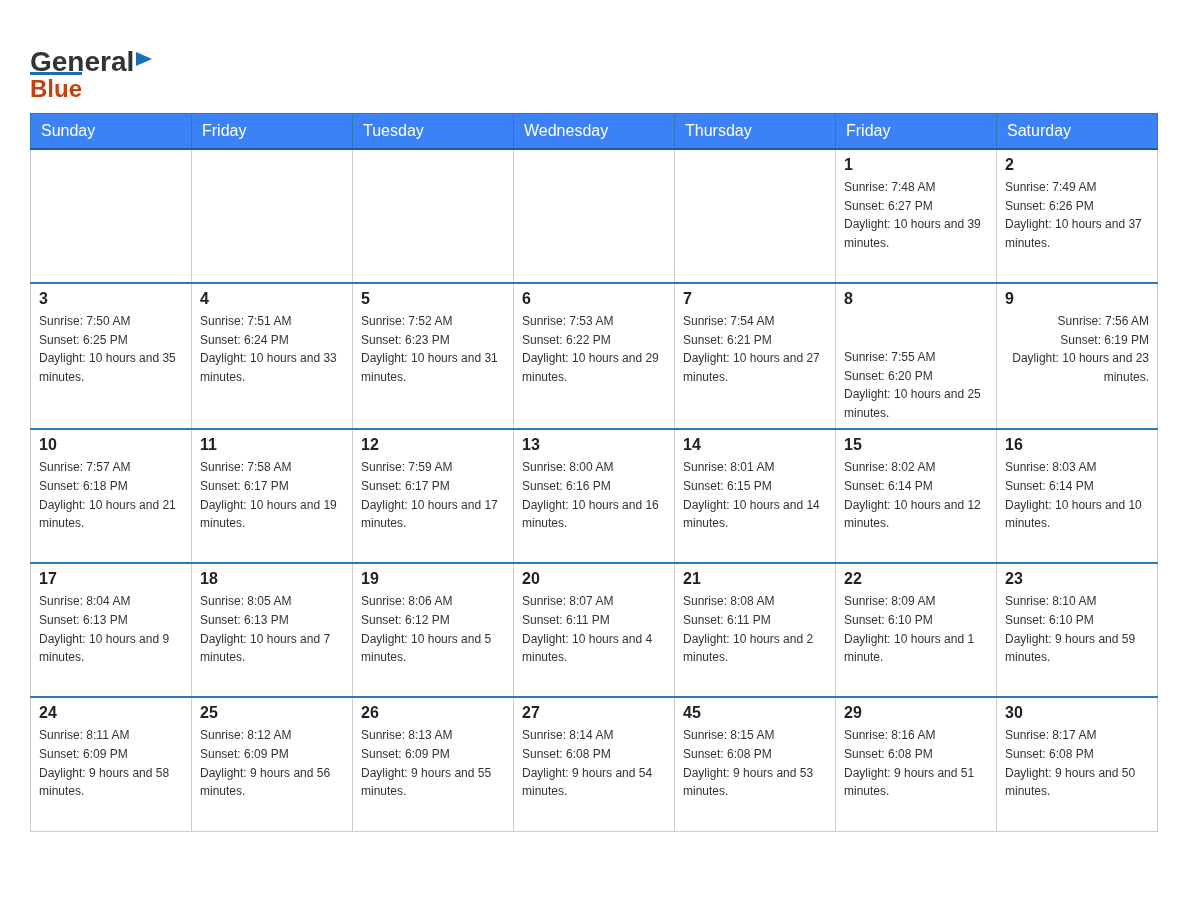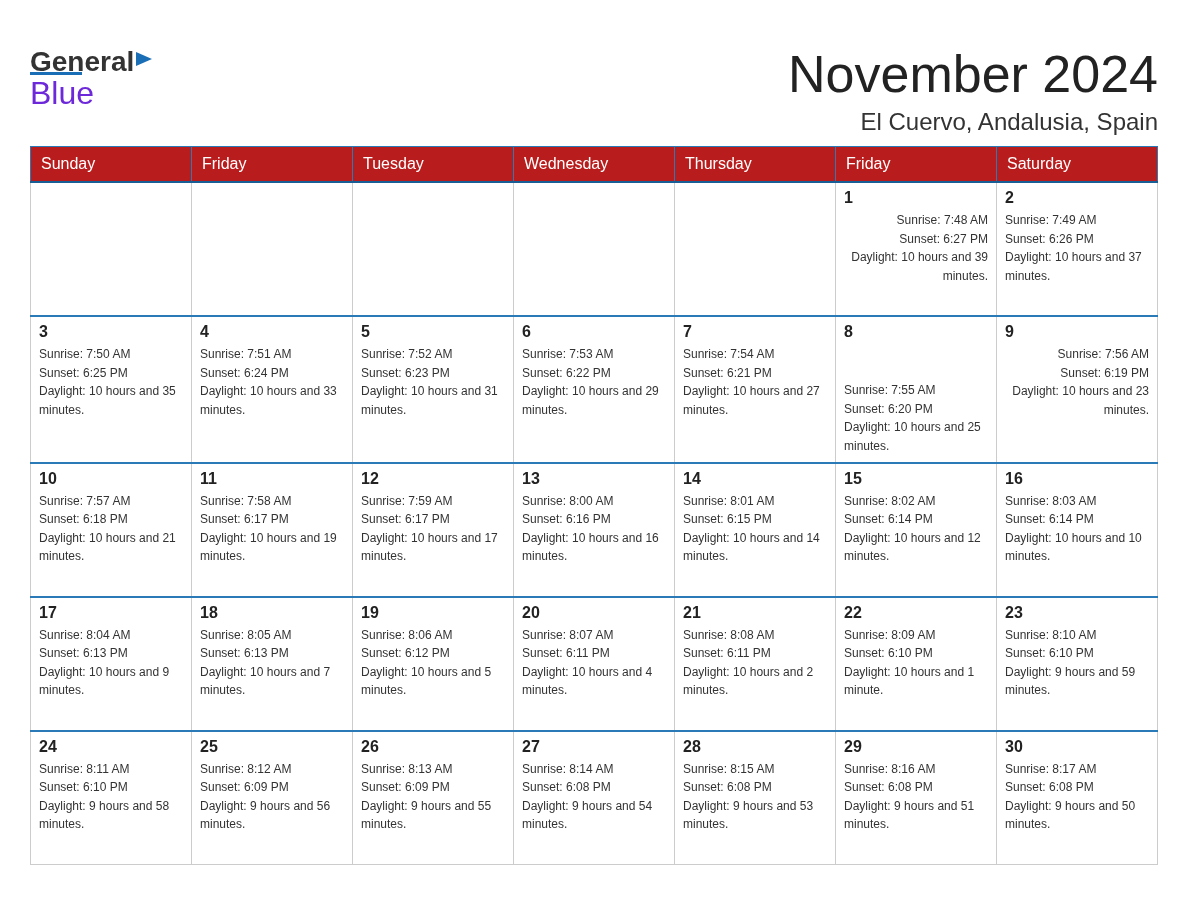--- a/index.html
+++ b/index.html
@@ -16,23 +16,23 @@
       align-items: flex-start;
       margin-bottom: 10px;
       margin-top: 26px;
     }
     .logo-text-general {
       font-size: 28px;
       font-weight: bold;
       color: #333;
     }
     .logo-text-blue {
-      font-size: 32px;
-      font-weight: normal;
-      color: #6d28d9;
+      font-size: 24px;
+      font-weight: bold;
+      color: #c2410c;
     }
     .title-block {
       text-align: right;
     }
     .main-title {
       font-size: 52px;
       font-weight: normal;
       color: #222;
       line-height: 1.1;
     }
@@ -40,21 +40,21 @@
       font-size: 24px;
       color: #333;
       margin-top: 5px;
     }
     .calendar {
       width: 100%;
       border-collapse: collapse;
       margin-top: 10px;
     }
     .calendar th {
-      background: #b91c1c;
+      background: #3b82f6;
       color: #fff;
       font-size: 16px;
       font-weight: normal;
       padding: 8px 10px;
       text-align: left;
       border: 1px solid #2a7ab8;
     }
     .calendar td {
       vertical-align: top;
       padding: 6px 8px;
@@ -105,24 +105,20 @@
       <span class="logo-text-general">General</span>
       <svg width="22" height="22" viewBox="0 0 22 22" style="margin-left:2px; margin-top:-6px;">
         <polygon points="0,4 16,11 0,18" fill="#1a6eb5"></polygon>
       </svg>
     </div>
     <div style="margin-left:0; margin-top:-6px;">
       <div style="width:52px; height:3px; background:#1a6eb5;"></div>
       <span class="logo-text-blue" style="margin-left:0;">Blue</span>
     </div>
   </div>
-  <div class="title-block">
-    <div class="main-title">November 2024</div>
-    <div class="subtitle">El Cuervo, Andalusia, Spain</div>
-  </div>
 </div>
 
 <table class="calendar">
   <thead>
     <tr>
     <th>Sunday</th>
         <th>Friday</th>
         <th>Tuesday</th>
         <th>Wednesday</th>
         <th>Thursday</th>
@@ -132,21 +128,21 @@
   </thead>
   <tbody id="calendar-body">
   <tr>
         <td class="empty-cell"></td>
         <td class="empty-cell"></td>
         <td class="empty-cell"></td>
         <td class="empty-cell"></td>
         <td class="empty-cell"></td>
         <td>
           <span class="day-num">1</span>
-          <div class="day-info" style="white-space: pre-line; text-align: right;">Sunrise: 7:48 AM
+          <div class="day-info" style="white-space: pre-line;">Sunrise: 7:48 AM
 Sunset: 6:27 PM
 Daylight: 10 hours and 39 minutes.</div>
         </td>
         <td>
           <span class="day-num">2</span>
           <div class="day-info" style="white-space: pre-line;">Sunrise: 7:49 AM
 Sunset: 6:26 PM
 Daylight: 10 hours and 37 minutes.</div>
         </td>
       </tr>
@@ -279,21 +275,21 @@
           <span class="day-num">23</span>
           <div class="day-info" style="white-space: pre-line;">Sunrise: 8:10 AM
 Sunset: 6:10 PM
 Daylight: 9 hours and 59 minutes.</div>
         </td>
       </tr>
       <tr>
         <td>
           <span class="day-num">24</span>
           <div class="day-info" style="white-space: pre-line;">Sunrise: 8:11 AM
-Sunset: 6:10 PM
+Sunset: 6:09 PM
 Daylight: 9 hours and 58 minutes.</div>
         </td>
         <td>
           <span class="day-num">25</span>
           <div class="day-info" style="white-space: pre-line;">Sunrise: 8:12 AM
 Sunset: 6:09 PM
 Daylight: 9 hours and 56 minutes.</div>
         </td>
         <td>
           <span class="day-num">26</span>
@@ -301,21 +297,21 @@
 Sunset: 6:09 PM
 Daylight: 9 hours and 55 minutes.</div>
         </td>
         <td>
           <span class="day-num">27</span>
           <div class="day-info" style="white-space: pre-line;">Sunrise: 8:14 AM
 Sunset: 6:08 PM
 Daylight: 9 hours and 54 minutes.</div>
         </td>
         <td>
-          <span class="day-num">28</span>
+          <span class="day-num">45</span>
           <div class="day-info" style="white-space: pre-line;">Sunrise: 8:15 AM
 Sunset: 6:08 PM
 Daylight: 9 hours and 53 minutes.</div>
         </td>
         <td>
           <span class="day-num">29</span>
           <div class="day-info" style="white-space: pre-line;">Sunrise: 8:16 AM
 Sunset: 6:08 PM
 Daylight: 9 hours and 51 minutes.</div>
         </td>

